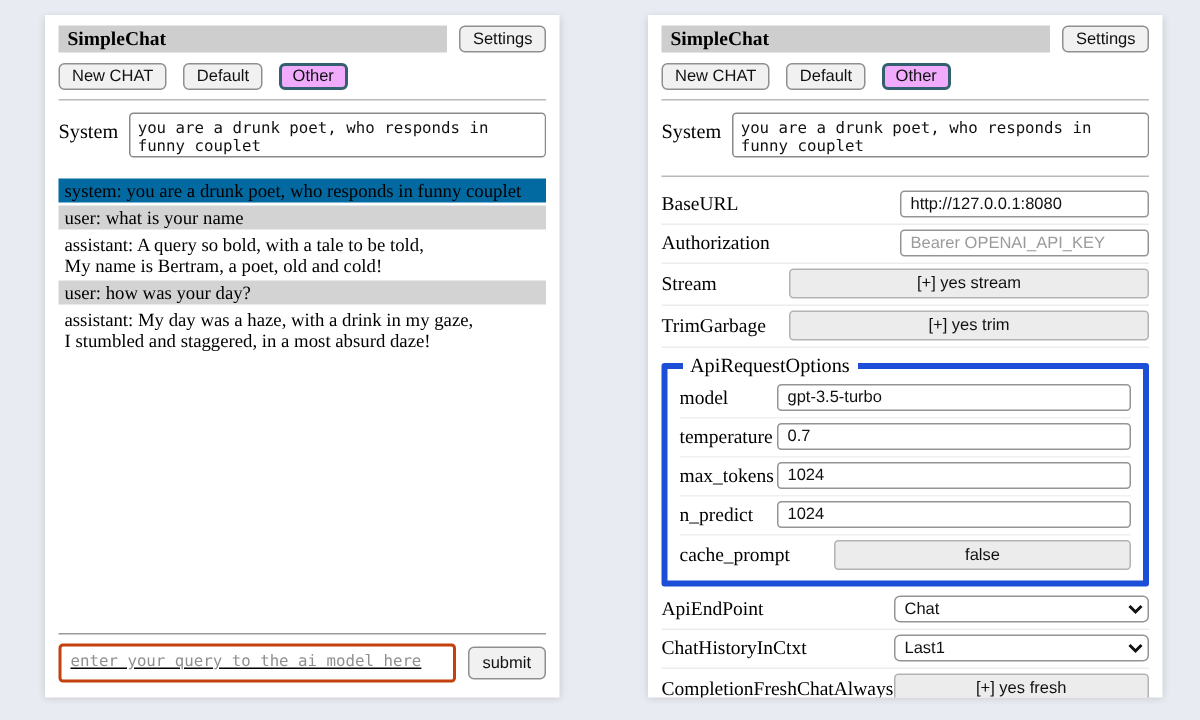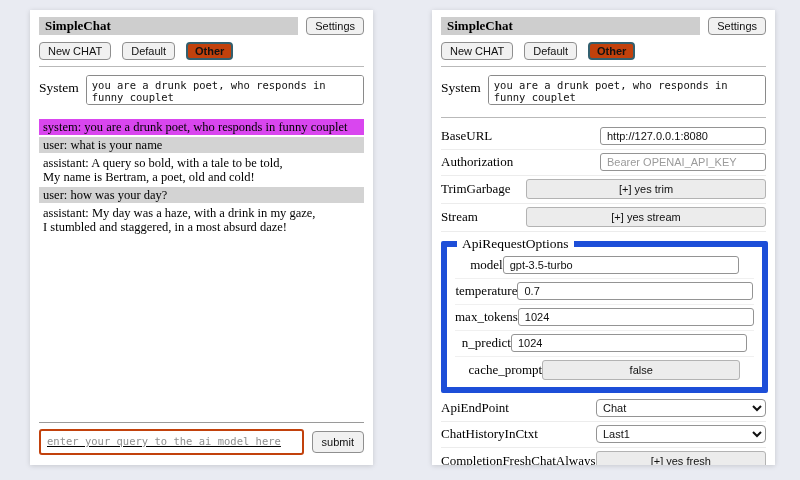--- a/index.html
+++ b/index.html
@@ -30,44 +30,43 @@
   }
   .btn {
     font-family: "Liberation Sans", sans-serif;
     font-size: 11px; color: #111;
     background: #f1f1f1;
     border: 1px solid #8f8f8f; border-radius: 4px;
     padding: 2px 8px; cursor: pointer; white-space: nowrap;
   }
   .tabs-row { display: flex; gap: 11px; margin-top: 7px; }
   .tab.selected {
-    background: #c2410c;
+    background: #f0abfc;
     border: 2px solid #33606f;
     padding: 1px 7px;
-    font-weight: bold;
   }
   hr.sep { border: none; border-top: 1px solid #b9b9b9; margin: 6px 0 5px; }
   hr.sep-bottom { border: none; border-top: 1px solid #9a9a9a; margin: 0 0 6px; }
   
   .system-row { display: flex; gap: 7px; margin: 3px 0 6px; align-items: flex-start; }
   .system-label { font-size: 13.5px; padding-top: 5px; }
   .system-textarea {
     flex: 1; height: 30px; resize: none;
     font-family: "DejaVu Sans Mono", monospace; font-size: 10.5px;
     border: 1px solid #8a8a8a; border-radius: 3px;
     padding: 3px 5px; color: #111; outline: none;
   }
   
   .messages { margin-top: 8px; }
   .msg {
     font-size: 12.5px; line-height: 1.12;
     padding: 1px 4px; margin-bottom: 2px;
     white-space: pre-line;
   }
-  .msg.role-system { background: #d946ef; }
+  .msg.role-system { background: #0369a1; }
   .msg.role-user { background: #d3d3d3; }
   .msg.role-assistant { background: #ffffff; }
   .spacer { flex: 1; }
   
   .query-row { display: flex; gap: 8px; align-items: center; padding-bottom: 2px; }
   .query-textarea {
     flex: 1; height: 26px; resize: none;
     font-family: "DejaVu Sans Mono", monospace; font-size: 10.5px;
     border: 1px solid #999; border-radius: 3px;
     padding: 4px 6px; outline: none;
@@ -92,25 +91,25 @@
     width: 240px; font-family: "Liberation Sans", sans-serif; font-size: 11px;
     background: #ececec; border: 1px solid #b3b3b3; border-radius: 3px;
     padding: 3px 0; text-align: center; cursor: pointer; color: #111;
   }
   .ctl-select {
     width: 170px; font-family: "Liberation Sans", sans-serif; font-size: 11px;
     border: 1px solid #949494; border-radius: 4px;
     padding: 1px 2px; background: #fff; color: #111; margin-left: 15px;
   }
   fieldset.api-options {
-    border: 6px solid #1d4ed8; border-radius: 2px;
+    border: 4px solid #1d4ed8; border-radius: 2px;
     margin: 4px 0 3px; padding: 1px 8px 3px;
   }
   fieldset.api-options legend { font-size: 13.5px; padding: 0 5px; margin-left: 2px; }
-  fieldset .srow { border-bottom: 1px solid #f0f0f0; justify-content: center; }
+  fieldset .srow { border-bottom: 1px solid #f0f0f0; }
   fieldset .ctl-input { width: 236px; }
   fieldset .ctl-btn { width: 198px; }
 </style>
 </head>
 <body>
 
 <div class="stage">
 
   <div class="panel">
     <div class="header-row">
@@ -164,26 +163,26 @@
     <div class="settings-area">
       <div class="srow">
         <span class="srow-label">BaseURL</span>
         <input class="ctl-input" value="http://127.0.0.1:8080" style="">
       </div>
       <div class="srow">
         <span class="srow-label">Authorization</span>
         <input class="ctl-input" placeholder="Bearer OPENAI_API_KEY" style="">
       </div>
       <div class="srow">
+        <span class="srow-label">Stream</span>
+        <button class="ctl-btn">[+] yes stream</button>
+      </div>
+      <div class="srow">
         <span class="srow-label">TrimGarbage</span>
         <button class="ctl-btn">[+] yes trim</button>
-      </div>
-      <div class="srow">
-        <span class="srow-label">Stream</span>
-        <button class="ctl-btn">[+] yes stream</button>
       </div>
 
       <fieldset class="api-options">
         <legend>ApiRequestOptions</legend>
         <div class="srow">
           <span class="srow-label">model</span>
           <input class="ctl-input" value="gpt-3.5-turbo" style="">
         </div>
         <div class="srow">
           <span class="srow-label">temperature</span>

